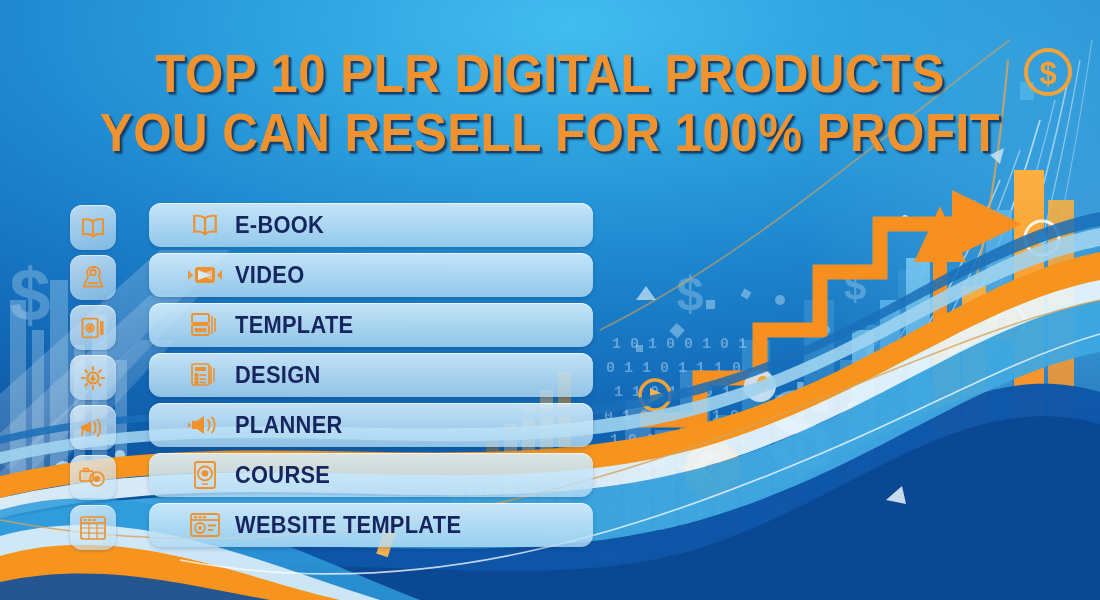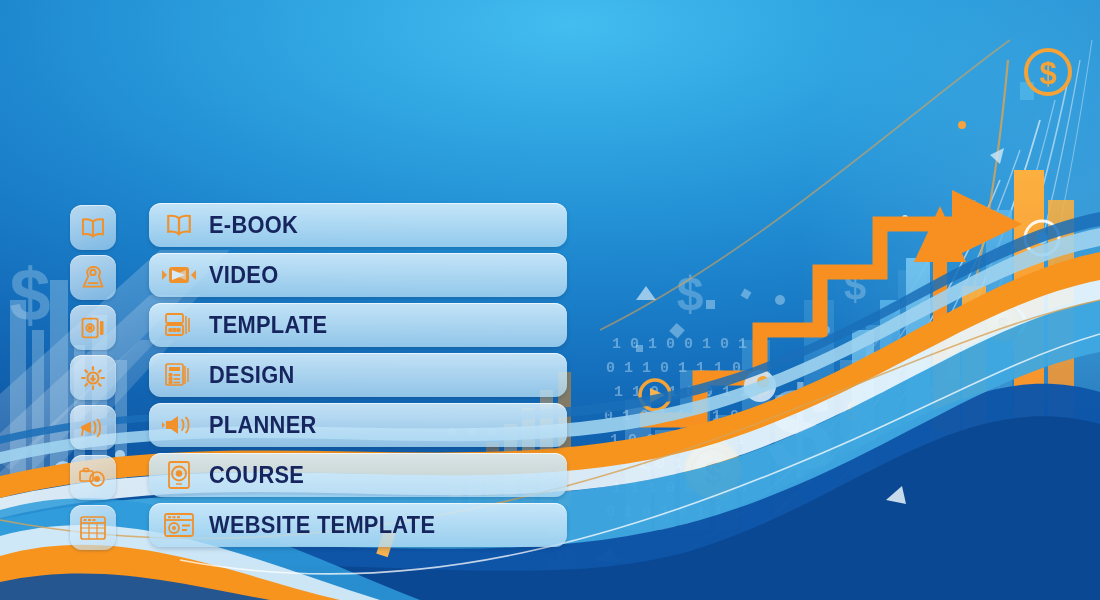--- a/index.html
+++ b/index.html
@@ -40,21 +40,21 @@
   .badge{
     position:absolute;left:0;top:2px;width:46px;height:45px;border-radius:12px;
     background:linear-gradient(160deg,rgba(231,243,252,.78),rgba(186,222,245,.62));
     box-shadow:0 1px 3px rgba(10,45,85,.25), inset 0 1px 0 rgba(255,255,255,.55);
     display:flex;align-items:center;justify-content:center;
   }
   .pill{
     position:absolute;left:79px;top:0;width:418px;height:44px;border-radius:12px;
     background:linear-gradient(180deg,rgba(214,238,252,.90),rgba(176,218,243,.80));
     box-shadow:0 2px 4px rgba(10,45,85,.22), inset 0 1px 0 rgba(255,255,255,.65);
-    display:flex;align-items:center;
+    display:flex;align-items:center;padding-left:26px;
   }
   .pill .p-icon{width:44px;display:flex;align-items:center;justify-content:center;margin-left:8px;}
   .pill .p-label{
     font-family:"Liberation Sans Narrow","Liberation Sans",sans-serif;
     font-weight:bold;font-size:23px;color:#16255e;letter-spacing:.3px;
     transform:scaleX(.95);transform-origin:left center;margin-left:8px;white-space:nowrap;
   }
   .ico{display:block;}
 </style>
 </head>
@@ -346,20 +346,24 @@
         <path d="M0,520 C260,570 520,512 740,430 C880,378 990,324 1100,300" stroke-width="1.6"></path>
       </g>
 
       <g>
         <rect x="380" y="530" width="12" height="26" fill="#F8B250" transform="rotate(18 386 543)"></rect>
         <polygon points="886,500 902,486 906,504" fill="#EAF6FD" opacity=".85"></polygon>
       </g>
     </svg>
   </div>
 
+  <div id="title-block">
+    <div class="title-line" id="title-line-1">TOP 10 PLR DIGITAL PRODUCTS</div>
+    <div class="title-line" id="title-line-2">YOU CAN RESELL FOR 100% PROFIT</div>
+  </div>
 
   <div id="product-list">
 
     <div class="list-row">
       <div class="badge">
         <svg class="ico" width="28" height="28" viewBox="0 0 24 24" fill="none" stroke="#F0912C" stroke-width="1.7">
           <path d="M12 6.5C10 4.8 6.8 4.3 3.4 4.8v12.6c3.4-.5 6.6 0 8.6 1.7"></path>
           <path d="M12 6.5c2-1.7 5.2-2.2 8.6-1.7v12.6c-3.4-.5-6.6 0-8.6 1.7z"></path>
           <path d="M12 6.5v12.6"></path>
         </svg>

